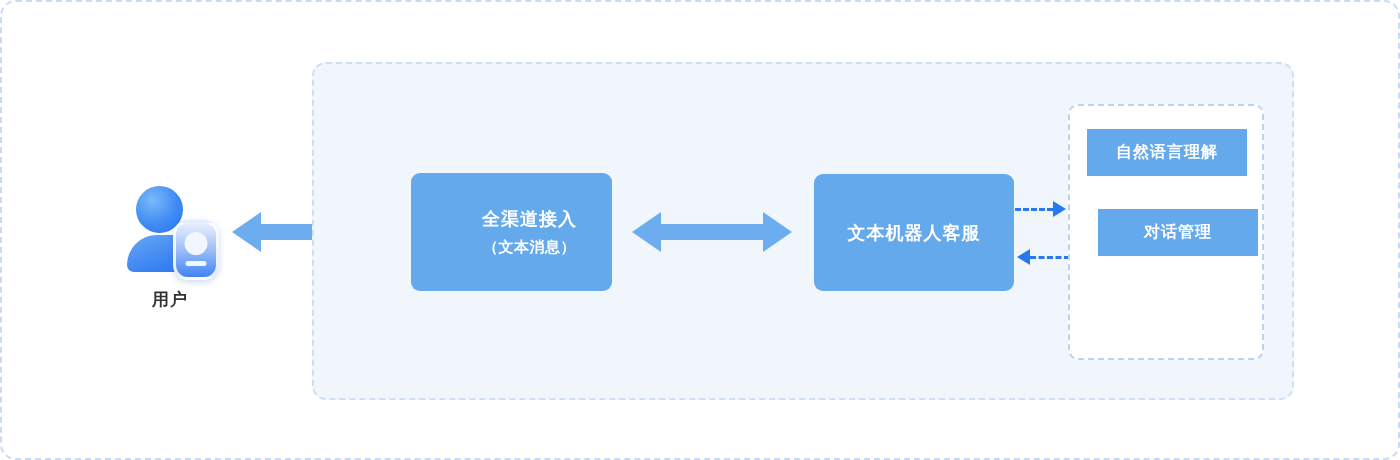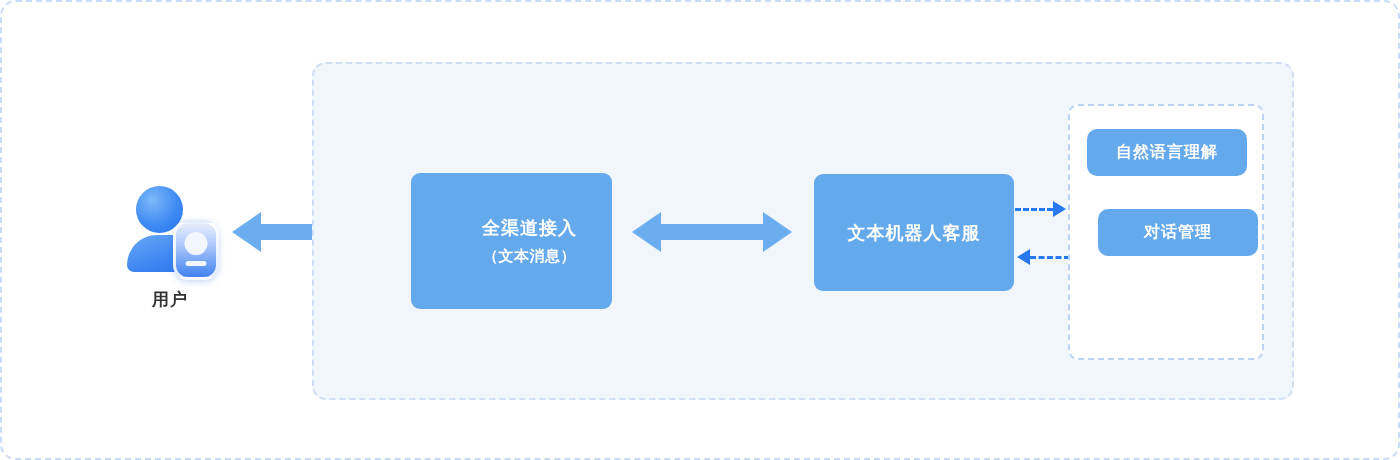--- a/index.html
+++ b/index.html
@@ -52,21 +52,21 @@
     position:absolute;left:310px;top:60px;width:982px;height:338px;
     background:var(--panel-bg);
     border:2px dashed var(--panel-border);border-radius:14px;
   }
 
   
   .node{
     position:absolute;display:flex;flex-direction:column;align-items:center;justify-content:center;
     background:var(--node-blue);border-radius:9px;color:#ffffff;text-align:center;
   }
-  .node-channel{left:409px;top:171px;width:201px;height:136px;gap:7px;padding-left:36px;}
+  .node-channel{left:409px;top:171px;width:201px;height:118px;gap:7px;padding-left:36px;}
   .node-bot{left:812px;top:172px;width:200px;height:117px;}
   .node-line1{font-size:18px;font-weight:bold;letter-spacing:1px;}
   .node-line2{font-size:15px;font-weight:700;letter-spacing:0.5px;}
 
   
   .darrow{position:absolute;display:flex;align-items:center;height:40px;}
   .darrow-1{left:230px;top:210px;width:160px;}
   .darrow-2{left:630px;top:210px;width:160px;}
   .darrow .head-l{width:0;height:0;border-top:20px solid transparent;border-bottom:20px solid transparent;border-right:29px solid var(--arrow-blue);}
   .darrow .shaft{flex:1;height:16px;background:var(--arrow-blue);}
@@ -79,21 +79,21 @@
   .dasharrow .tri-l{width:0;height:0;border-top:8px solid transparent;border-bottom:8px solid transparent;border-right:13px solid var(--dashed-arrow-blue);}
   .dasharrow-out{left:1013px;top:199px;width:51px;}
   .dasharrow-in{left:1015px;top:247px;width:53px;}
 
   
   .nlp-group{
     position:absolute;left:1066px;top:102px;width:196px;height:256px;
     background:#ffffff;border:2px dashed var(--group-border);border-radius:10px;
   }
   .pill{
-    position:absolute;left:17px;width:160px;height:47px;border-radius:10px;
+    position:absolute;left:17px;width:160px;height:47px;border-radius:0;
     background:var(--node-blue);color:#ffffff;font-size:16px;font-weight:bold;
     display:flex;align-items:center;justify-content:center;letter-spacing:1px;
   }
   .pill-0{top:23px;}
   .pill-1{top:103px;margin-left:11px;}
   .pill-2{top:183px;}
 </style>
 </head>
 <body>
 

